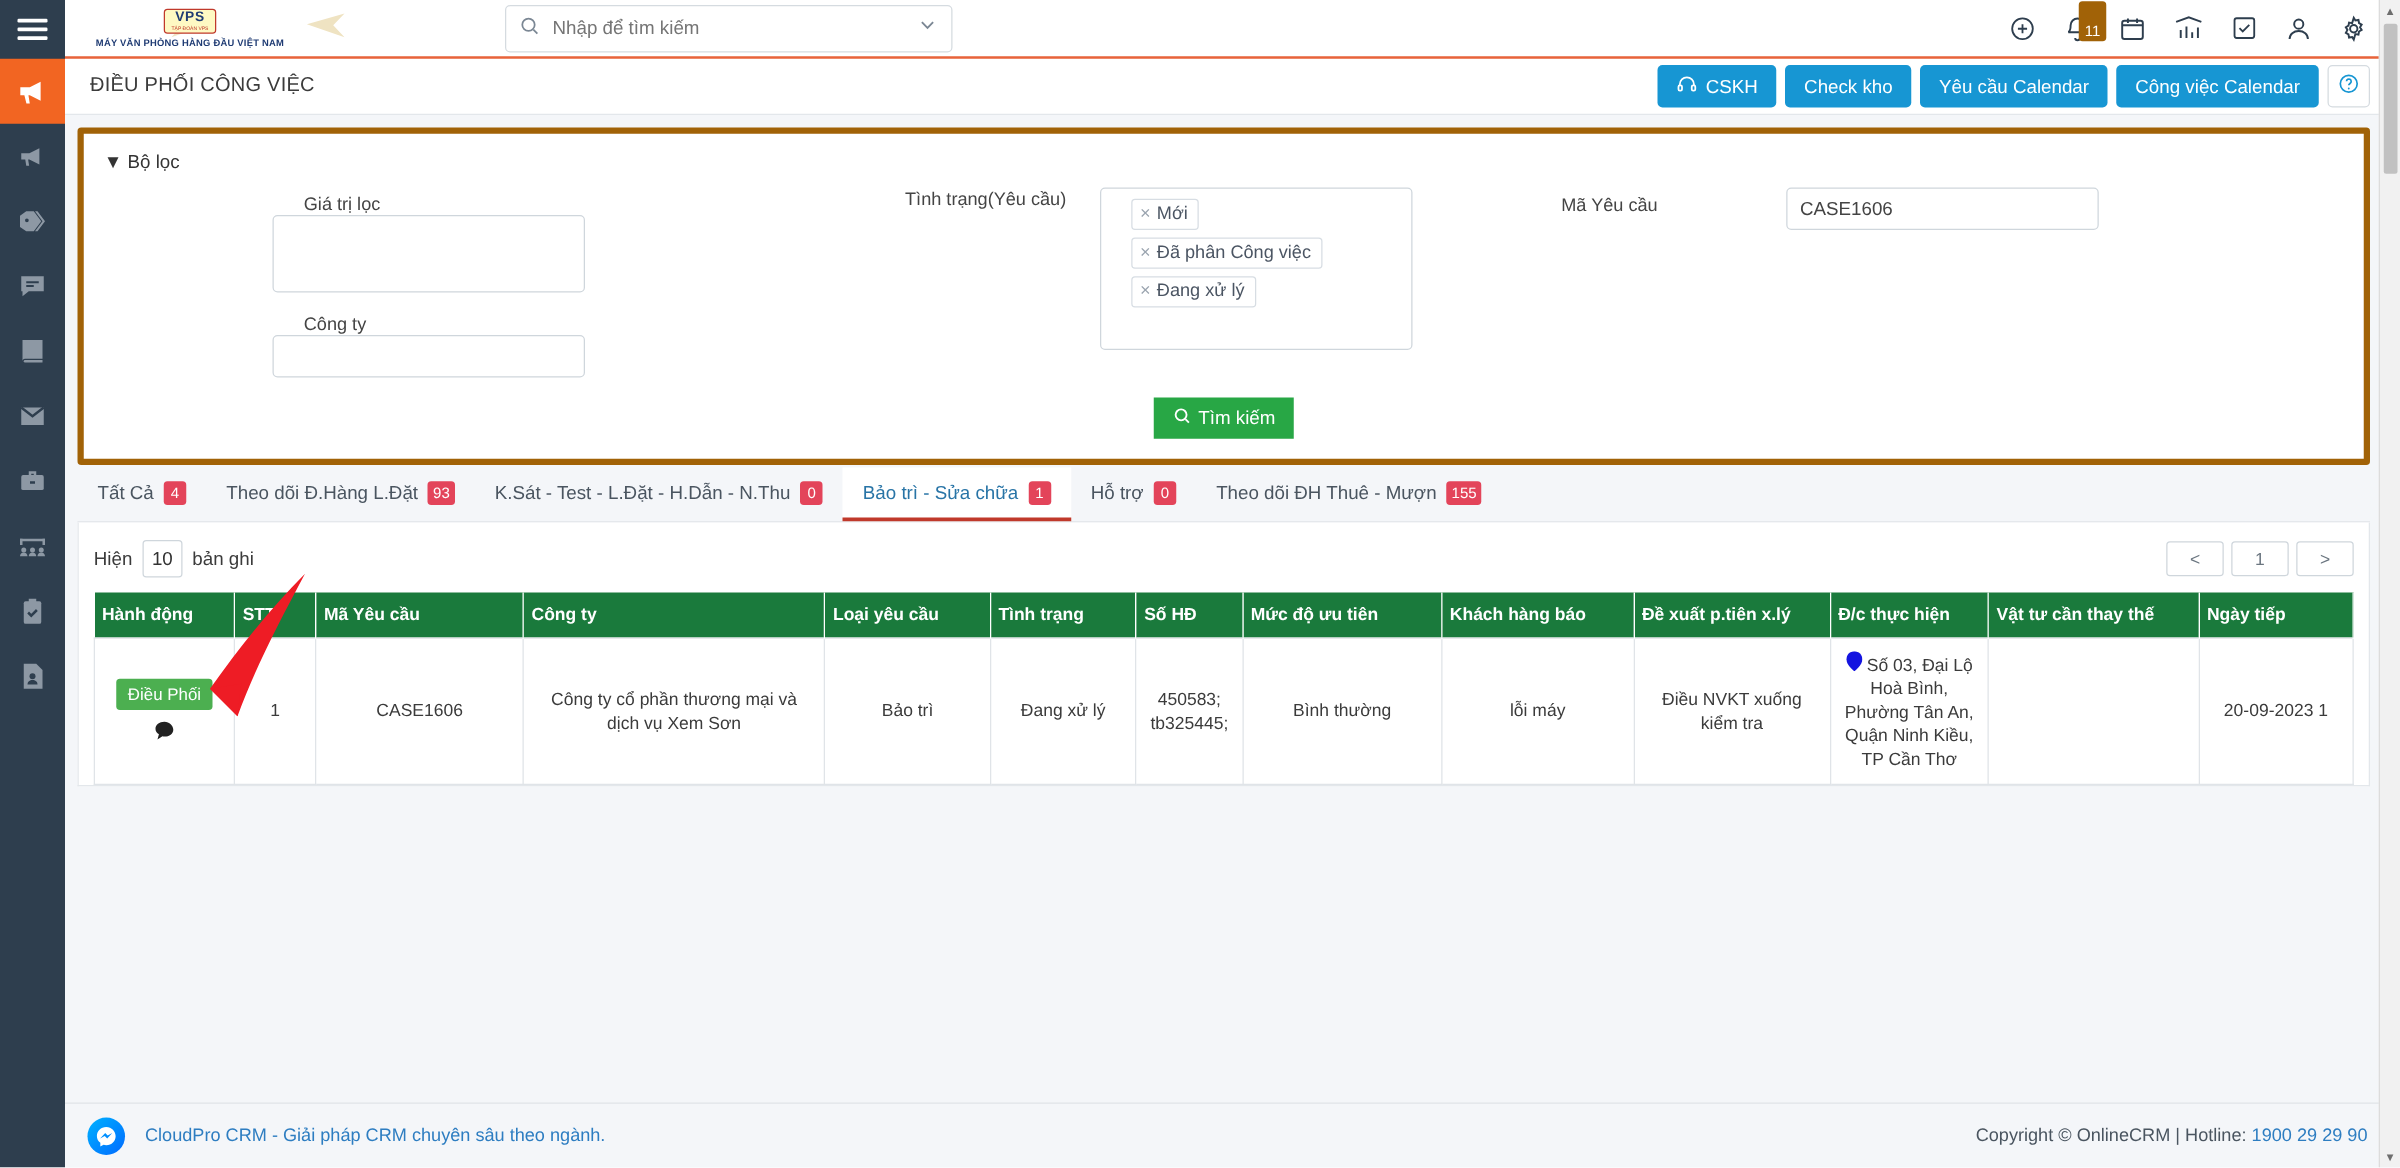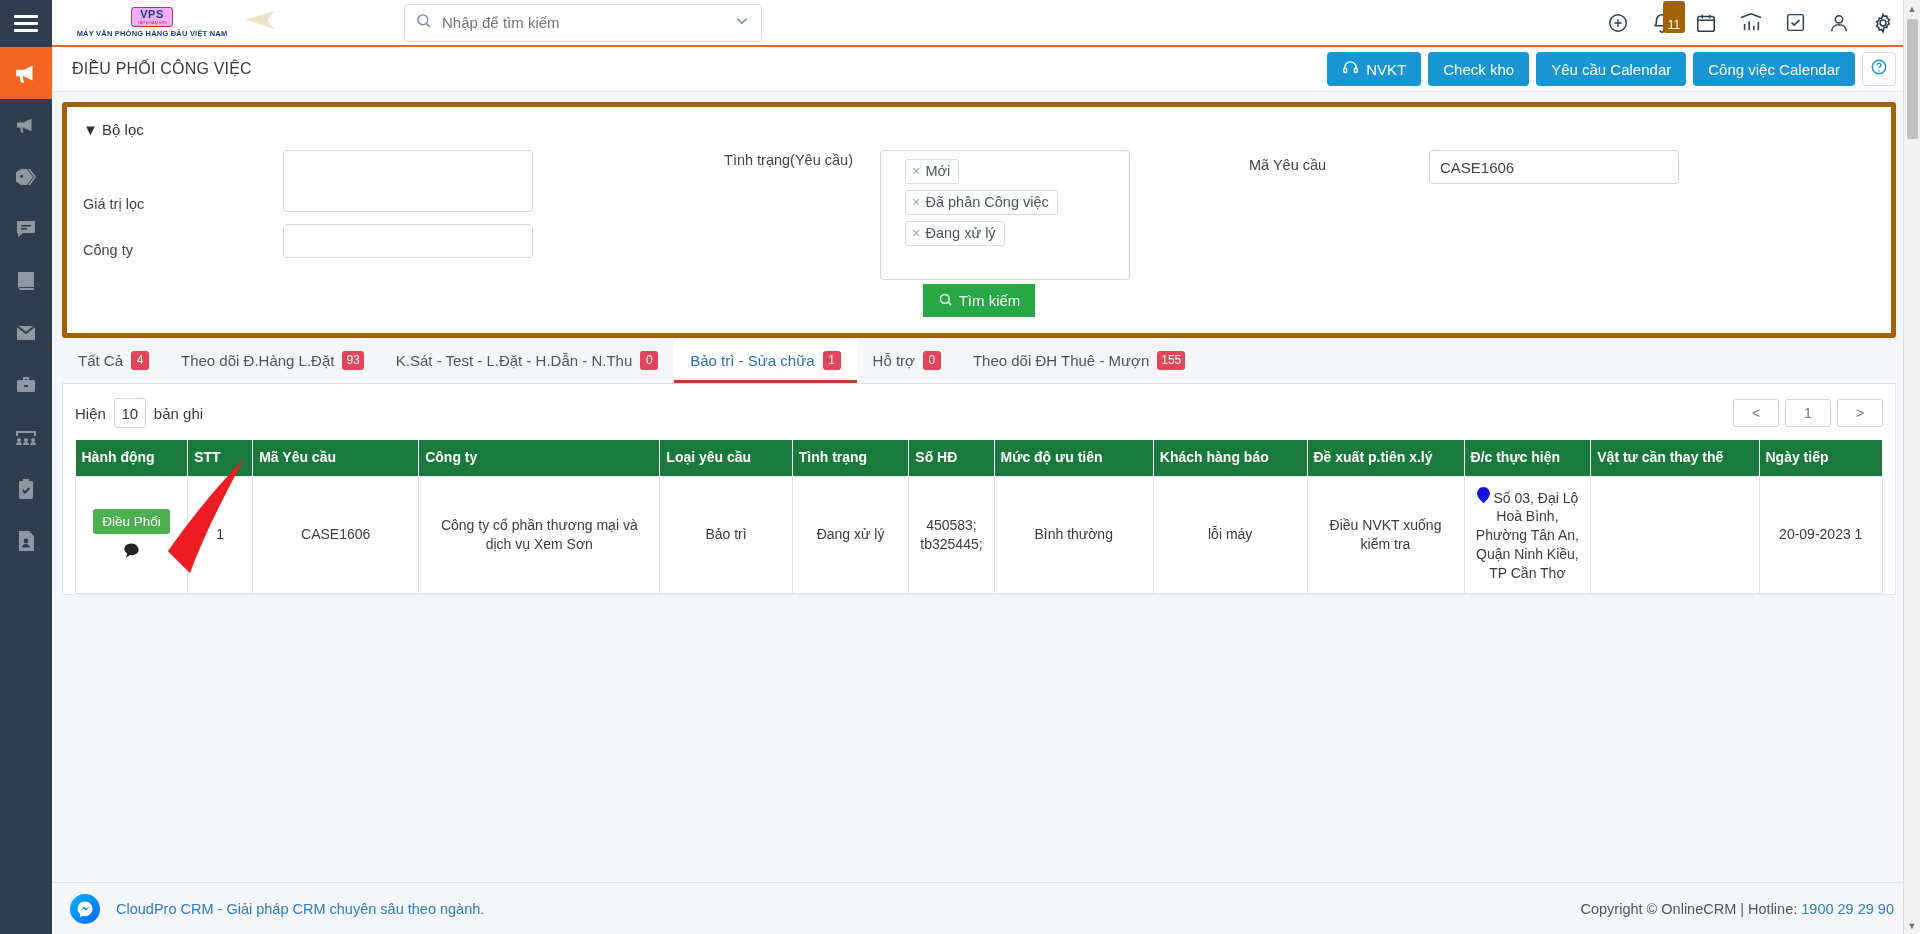--- a/index.html
+++ b/index.html
@@ -38,21 +38,21 @@
   
   .topbar {
     height: 47px; background: #ffffff; border-bottom: 2px solid #e8633a;
     display: flex; align-items: center; position: relative;
   }
   .logo { width: 200px; height: 45px; display:flex; align-items:center; justify-content:center; position:relative; }
   .logo-wrap { text-align:center; position:relative; }
   .logo-ribbon { position:absolute; top:2px; width:100%; height:26px; }
   .logo-badge {
     display:inline-block; border:1.5px solid #c0392b; border-radius:3px;
-    padding:1px 5px; background:#f0abfc; position:relative; z-index:2;
+    padding:1px 5px; background:#fef9c3; position:relative; z-index:2;
   }
   .logo-badge .vps { font-size: 11px; font-weight: bold; color:#1f3b73; letter-spacing:.5px; line-height:11px;}
   .logo-badge .sub { font-size: 4px; color:#c0392b; line-height:5px; }
   .logo-tag { font-size: 7.5px; color:#1f3b73; letter-spacing:.2px; margin-top:1px; position:relative; z-index:2; font-weight:bold;}
 
   .searchbox {
     margin-left: 152px;
     width: 358px; height: 38px;
     border: 1px solid #d5dbe0; border-radius: 4px;
     display: flex; align-items: center; background:#fff;
@@ -96,21 +96,21 @@
   .main { flex:1; padding: 10px 24px 0 10px; overflow:hidden; }
   .panel {
     background:#fff; border:5px solid #a16207; border-radius:3px;
     padding: 14px 16px 10px 16px;
   }
   .filter-title { font-size:15px; color:#333; margin-bottom: 12px; }
   .filter-grid { display:flex; }
   .flabel { font-size:14.5px; color:#444; }
 
   .f-left { width: 520px; }
-  .f-row { display:flex; align-items:flex-end; margin-bottom: 12px; }
+  .f-row { display:flex; align-items:center; margin-bottom: 12px; flex-direction: column; }
   .f-row .flabel { width: 200px; padding-top: 6px; }
   .inp-box {
     width: 250px; height: 62px; border:1px solid #cfd6dc; border-radius:4px; background:#fff;
   }
   .inp-box.short { height: 34px; }
 
   .f-mid { width: 560px; display:flex; }
   .f-mid .flabel { width: 250px; text-align:right; padding-right:0; padding-top: 2px; }
   .multiselect {
     margin-left: 27px;
@@ -403,21 +403,21 @@
       <div class="pagetitle">ĐIỀU PHỐI CÔNG VIỆC</div>
       <div class="headbtns">
         <button class="btn-blue">
           <span>
             <svg width="17" height="17" viewBox="0 0 24 24" fill="none" stroke="currentColor" stroke-width="2">
                 <path d="M4 13v-1a8 8 0 0116 0v1"></path>
                 <rect x="2.5" y="13" width="4" height="6" rx="1.6"></rect>
                 <rect x="17.5" y="13" width="4" height="6" rx="1.6"></rect>
               </svg>
           </span>
-          <span>NVKT</span>
+          <span>CSKH</span>
         </button>
         <button class="btn-blue">
           <span>Check kho</span>
         </button>
         <button class="btn-blue">
           <span>Yêu cầu Calendar</span>
         </button>
         <button class="btn-blue">
           <span>Công việc Calendar</span>
         </button>

